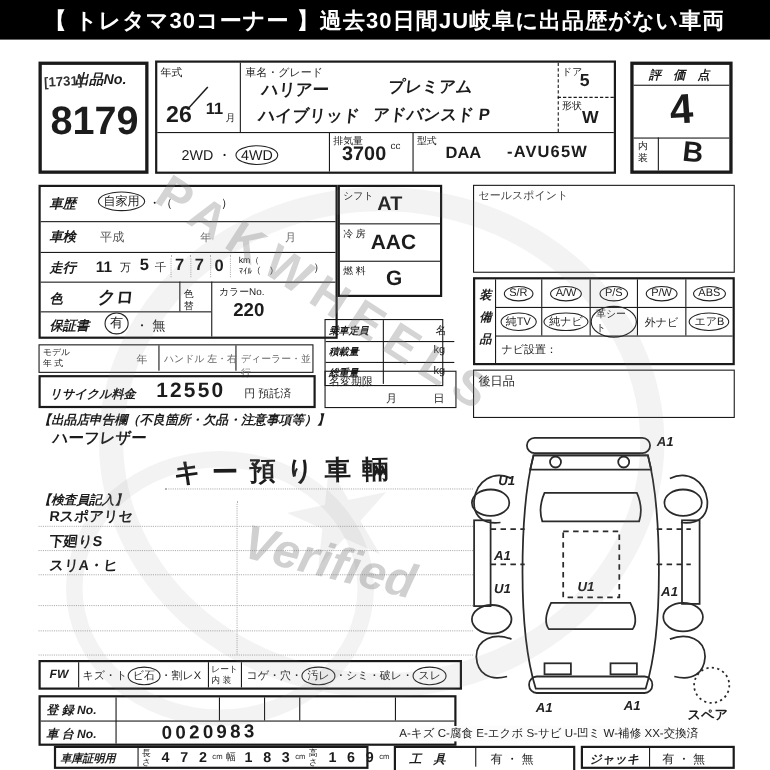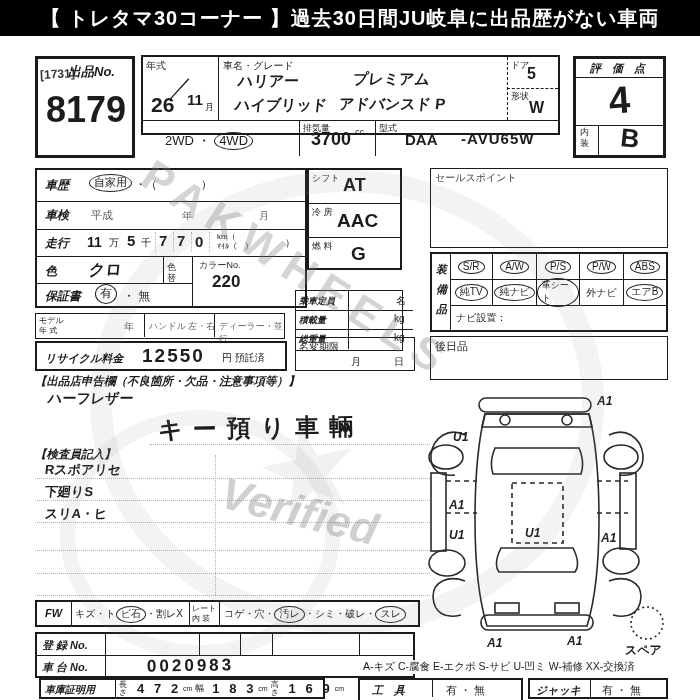--- a/index.html
+++ b/index.html
@@ -38,21 +38,21 @@
   <header class="bar">
     <span>【 トレタマ30コーナー 】過去30日間JU岐阜に出品歴がない車両</span>
   </header>
 
   <div class="box thick" style="left:35px;top:56px;width:100px;height:102px;">
     <div class="cell bold" style="left:30px;top:4px;font-size:13px;">出品No.</div>
     <div class="cell" style="left:2px;top:8px;font-size:12px;font-weight:600;transform:rotate(-3deg);color:#333;">[1731]</div>
     <div class="cell hw" style="left:0;top:30px;width:96px;text-align:center;font-size:36px;">8179</div>
   </div>
 
-  <div class="box" style="left:141px;top:55px;width:419px;height:80px;">
+  <div class="box" style="left:141px;top:55px;width:419px;height:103px;">
     <div class="hline" style="left:0;top:63px;width:415px;"></div>
     <div class="vline" style="left:75px;top:0;height:63px;"></div>
     <div class="vline dash-l" style="left:364px;top:0;height:63px;"></div>
 
     <div class="cell lbl" style="left:3px;top:2px;">年式</div>
     <div class="cell hw" style="left:8px;top:12px;font-size:21px;margin-top:24px;">26</div>
     <div class="cell" style="left:26px;top:14px;font-size:24px;font-weight:300;">／</div>
     <div class="cell hw" style="left:44px;top:34px;font-size:15px;">11</div>
     <div class="cell small" style="left:62px;top:44px;">月</div>
 
@@ -332,21 +332,21 @@
     <div class="vline" style="left:203px;top:0;height:21px;"></div>
     <div class="vline" style="left:235px;top:0;height:21px;"></div>
     <div class="vline" style="left:322px;top:0;height:21px;"></div>
     <div class="cell bold" style="left:5px;top:4px;font-size:11px;">登 録 No.</div>
     <div class="cell bold" style="left:5px;top:26px;font-size:11px;">車 台 No.</div>
     <div class="cell hw" style="left:110px;top:22px;font-size:17px;letter-spacing:3px;transform:rotate(-1deg);">0020983</div>
   </div>
 
   <div class="cell" style="left:363px;top:660px;font-size:10.5px;white-space:nowrap;z-index:3;background:#fcfcfc;">A-キズ C-腐食 E-エクボ S-サビ U-凹ミ W-補修 XX-交換済</div>
 
-  <div class="box" style="left:39px;top:678px;width:286px;height:21px;">
+  <div class="box" style="left:49px;top:678px;width:286px;height:21px;">
     <div class="vline" style="left:74px;top:0;height:17px;"></div>
     <div class="cell bold" style="left:4px;top:3px;font-size:10px;">車庫証明用</div>
     <div class="cell" style="left:78px;top:0;width:236px;height:17px;display:flex;align-items:center;">
       <span style="font-size:8px;width:13px;line-height:1;">長さ</span>
       <span class="digit">4</span>
       <span class="digit">7</span>
       <span class="digit">2</span>
       <span class="sup">cm</span>
       <span style="font-size:9px;width:12px;margin-left:3px;">幅</span>
       <span class="digit">1</span>

